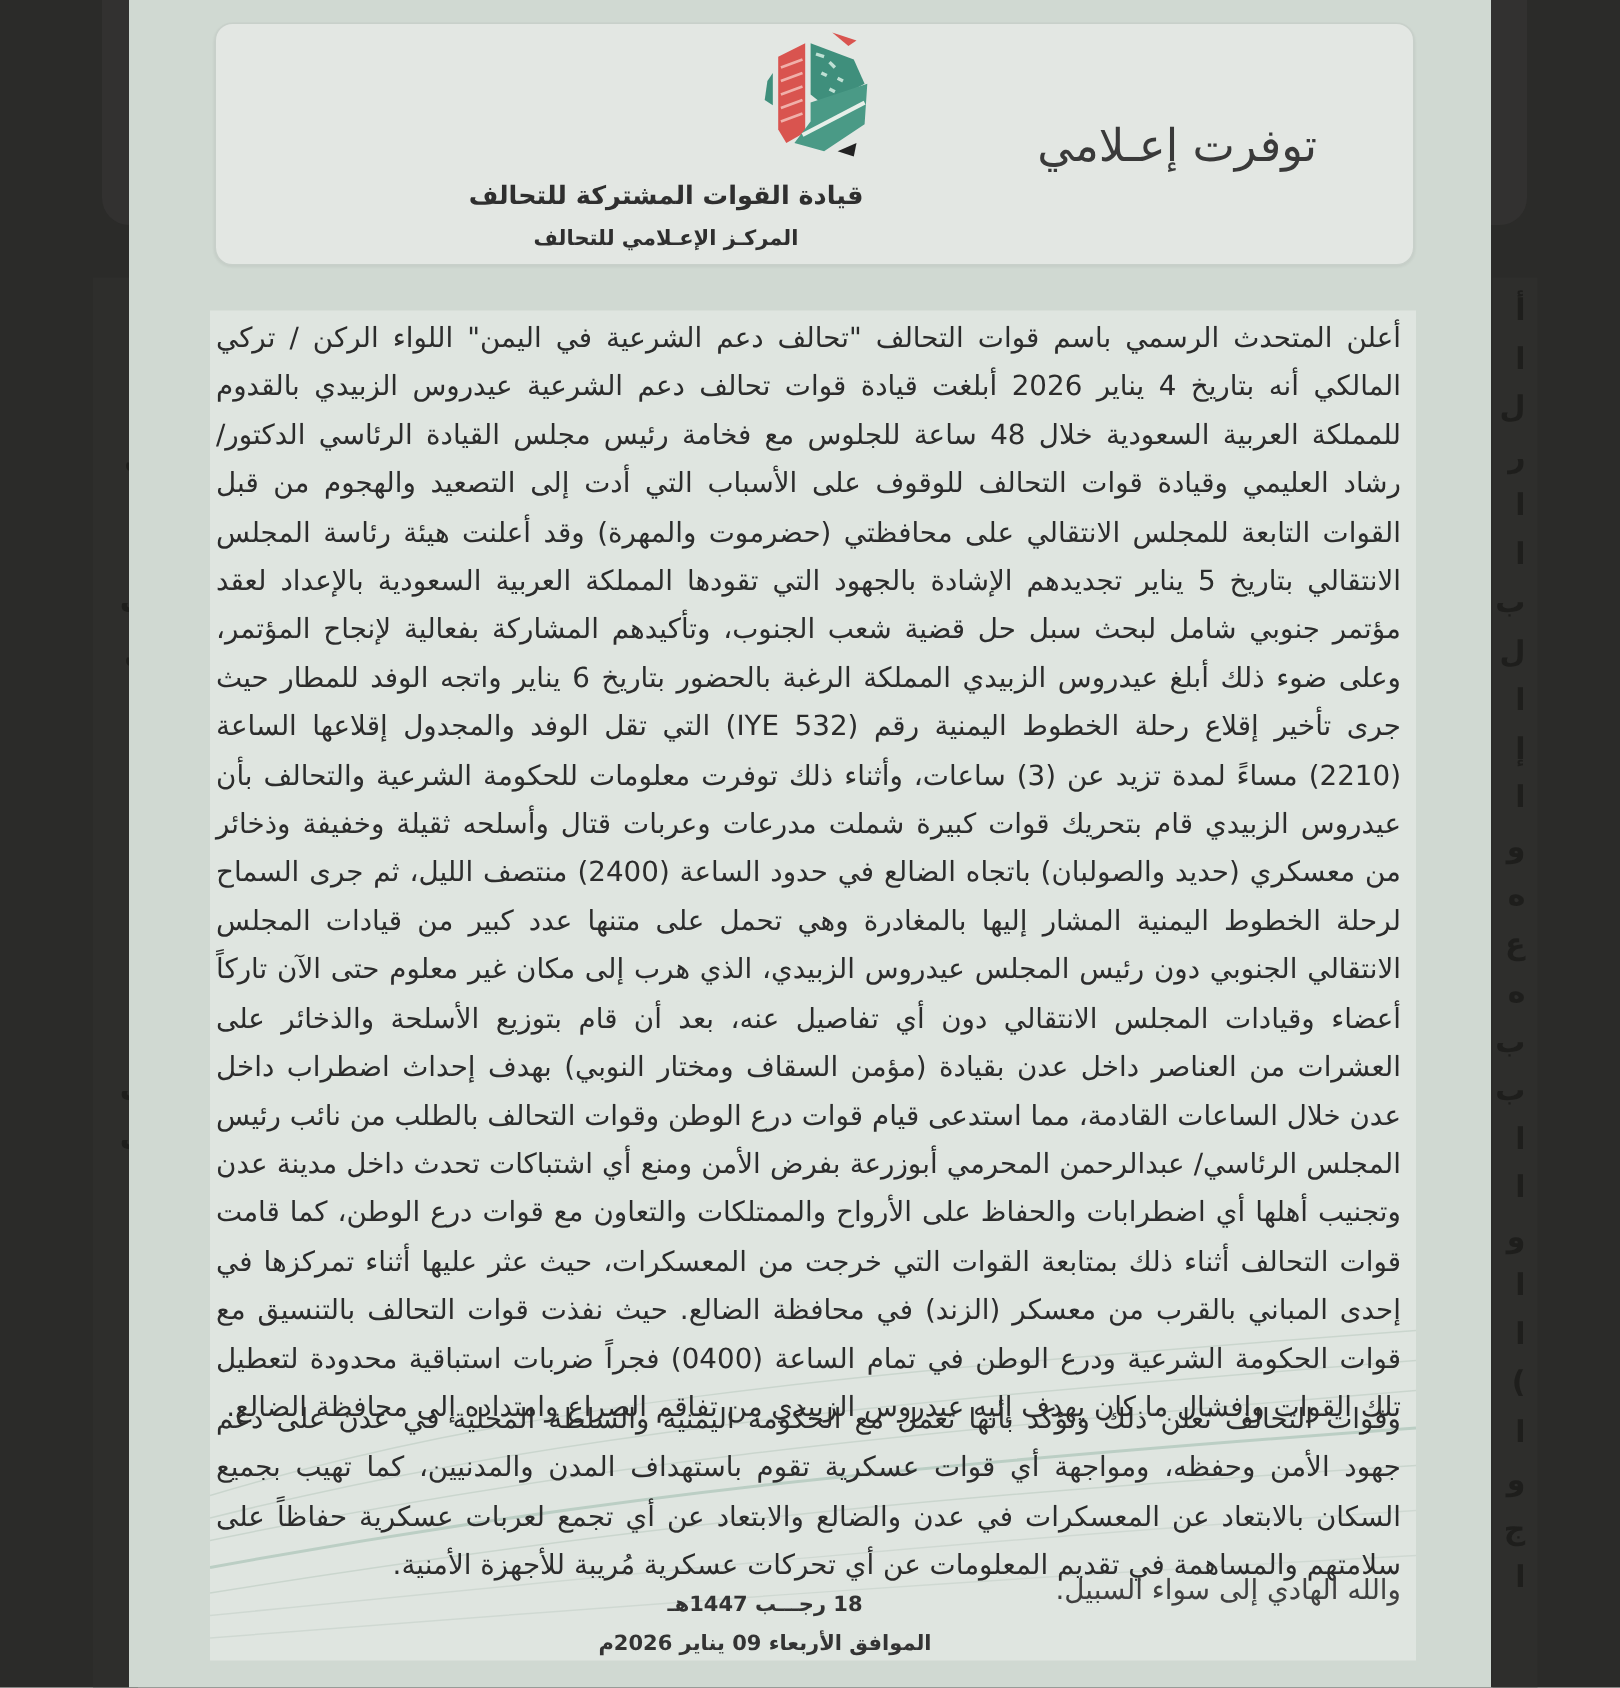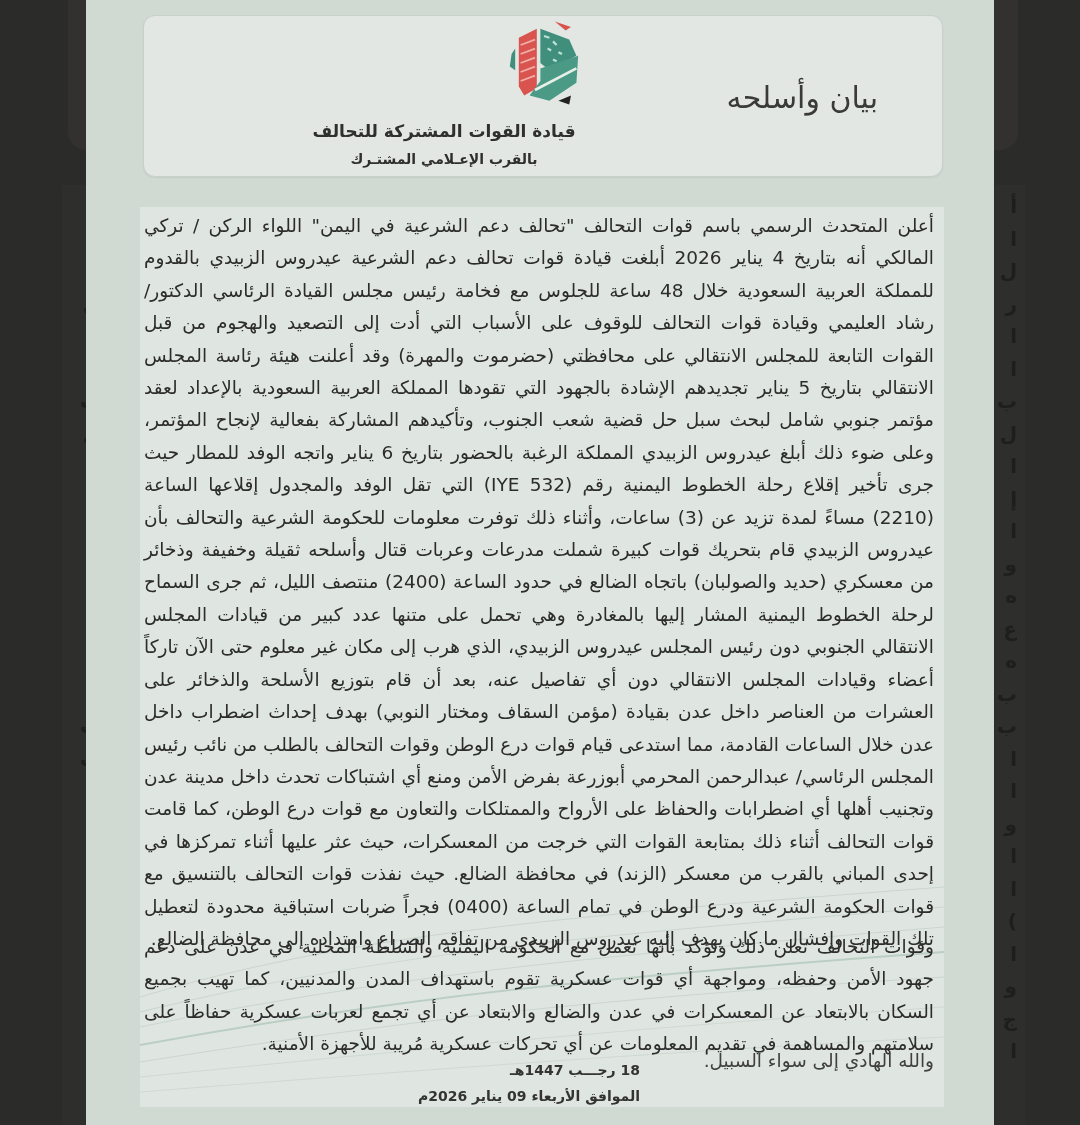--- a/index.html
+++ b/index.html
@@ -70,21 +70,21 @@
       font-size: 18.5px; line-height: 32.4px; color: #2c2c2c;
       font-family: "DejaVu Sans", sans-serif;
     }
     .p1 { top: 3px; }
     .p2 { top: 724px; }
     .closing {
       position: absolute; right: 10px; top: 843px; direction: rtl;
       font-size: 18.5px; color: #404040;
     }
     .date-block {
-      position: absolute; left: 240px; top: 850px; width: 260px; text-align: right;
+      position: absolute; left: 240px; top: 850px; width: 260px; text-align: center;
       direction: rtl; font-weight: bold; font-size: 14px; color: #333; line-height: 26px;
     }
   </style>
 </head>
 <body>
 
 <div class="ghost-card"></div>
 <div class="ghost-text-left"></div>
 <div class="ghost-text-right"></div>
 <div class="ghost-glyphs left">أ ا ا ل ا ا ب ل ا إ ا و ا ا ع م ب ب ا ا و ا ا ) ا و ج ا</div>
@@ -98,23 +98,23 @@
       <path d="M22,22 L42,12 L42,78 L28,86 L22,76 Z" fill="#d9544f"></path>
       <path d="M24,30 L40,24 M24,40 L40,34 M24,50 L40,44 M24,60 L40,54 M24,70 L40,64" stroke="#f0b0aa" stroke-width="2"></path>
       <path d="M46,12 L78,24 L86,42 L56,58 L46,50 Z" fill="#3f8f7c"></path>
       <path d="M50,20 L56,22 M60,26 L64,30 M54,34 L58,36 M66,38 L70,40 M60,46 L64,48" stroke="#bfe0d4" stroke-width="2.5"></path>
       <path d="M46,56 L88,42 L86,72 L56,92 L34,86 L46,70 Z" fill="#4a9a86"></path>
       <path d="M40,80 L86,56" stroke="#e7efe9" stroke-width="3"></path>
       <path d="M14,40 L18,34 L18,58 L12,54 Z" fill="#3f8f7c"></path>
       <path d="M62,4 L80,10 L74,14 Z" fill="#d9544f"></path>
       <path d="M66,92 L80,86 L78,96 Z" fill="#222"></path>
     </svg>
-    <div class="statement-title">بيان وأسلحه</div>
+    <div class="statement-title">توفرت إعـلامي</div>
     <div class="org-name">قيادة القوات المشتركة للتحالف</div>
-    <div class="org-sub">بالقرب الإعـلامي المشتـرك</div>
+    <div class="org-sub">المركـز الإعـلامي للتحالف</div>
   </div>
 
   <div class="body-panel">
     <svg class="waves" viewBox="0 0 800 230" preserveAspectRatio="none">
       <path d="M0,120 C200,60 400,40 800,10" stroke="#b9c9bf" stroke-width="1" fill="none"></path>
       <path d="M0,135 C220,80 420,60 800,30" stroke="#b9c9bf" stroke-width="1" fill="none"></path>
       <path d="M0,150 C240,100 440,80 800,50" stroke="#b9c9bf" stroke-width="1" fill="none"></path>
       <path d="M0,168 C260,120 460,100 800,75" stroke="#9fbcae" stroke-width="2" fill="none"></path>
       <path d="M0,185 C280,140 480,120 800,100" stroke="#b9c9bf" stroke-width="1" fill="none"></path>
       <path d="M0,200 C300,170 500,150 800,130" stroke="#c3cfc7" stroke-width="1" fill="none"></path>

